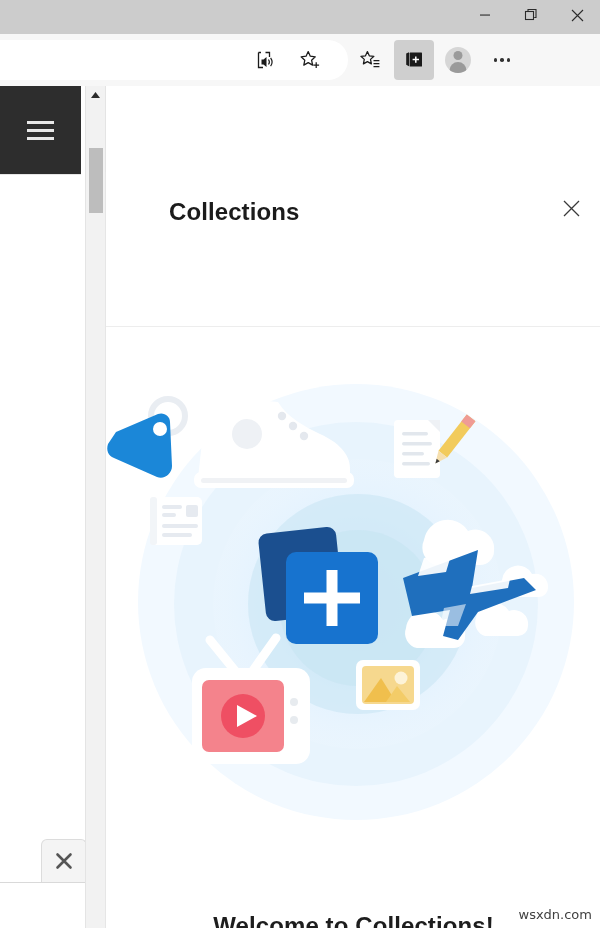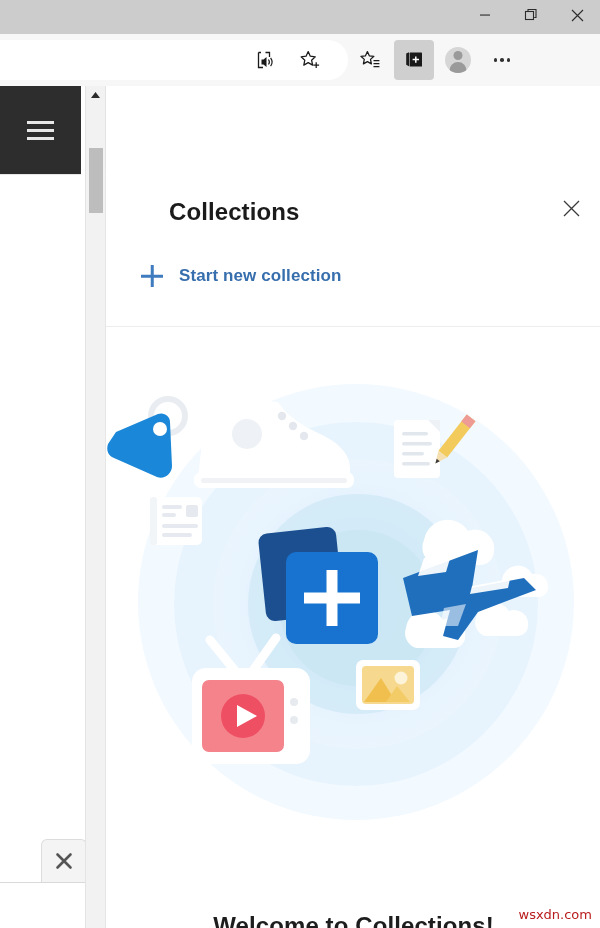--- a/index.html
+++ b/index.html
@@ -278,21 +278,21 @@
     font-size: 24px;
     font-weight: 600;
     color: #1d1d1d;
     margin: 0;
     letter-spacing: 0.1px;
   }
   .watermark {
     position: absolute;
     right: 8px; bottom: 6px;
     font-size: 13px;
-    color: #b91c1c;
+    color: #404040;
     font-family: "DejaVu Sans", sans-serif;
   }
 </style>
 </head>
 <body>
 
 <div class="titlebar">
   <div class="win-controls">
     <div class="win-btn">
       <svg width="12" height="12" viewBox="0 0 12 12">
@@ -395,24 +395,20 @@
 
     <div class="panel-header">
       <div class="panel-title">Collections</div>
       <div class="panel-close">
         <svg width="19" height="19" viewBox="0 0 19 19">
           <path d="M2 2 L17 17 M17 2 L2 17" stroke="#3a3a3a" stroke-width="1.3" fill="none"></path>
         </svg>
       </div>
     </div>
 
-    <div class="start-row">
-      <span class="plus-icon"></span>
-      <span class="start-label">Start new collection</span>
-    </div>
     <div class="panel-divider"></div>
 
     <div class="illus">
       <svg width="495" height="540" viewBox="0 0 495 540">
         <defs>
           <radialGradient id="halo" cx="50%" cy="50%" r="50%">
             <stop offset="0%" stop-color="#cfe7f6" stop-opacity="0.95"></stop>
             <stop offset="55%" stop-color="#dcefff" stop-opacity="0.8"></stop>
             <stop offset="100%" stop-color="#eef7ff" stop-opacity="0.25"></stop>
           </radialGradient>

